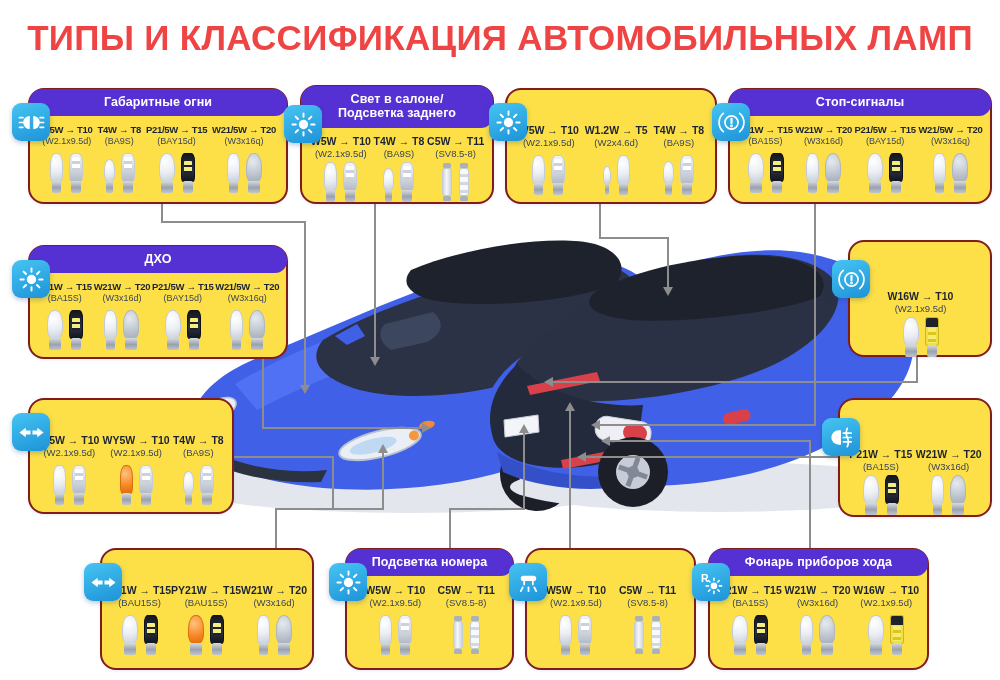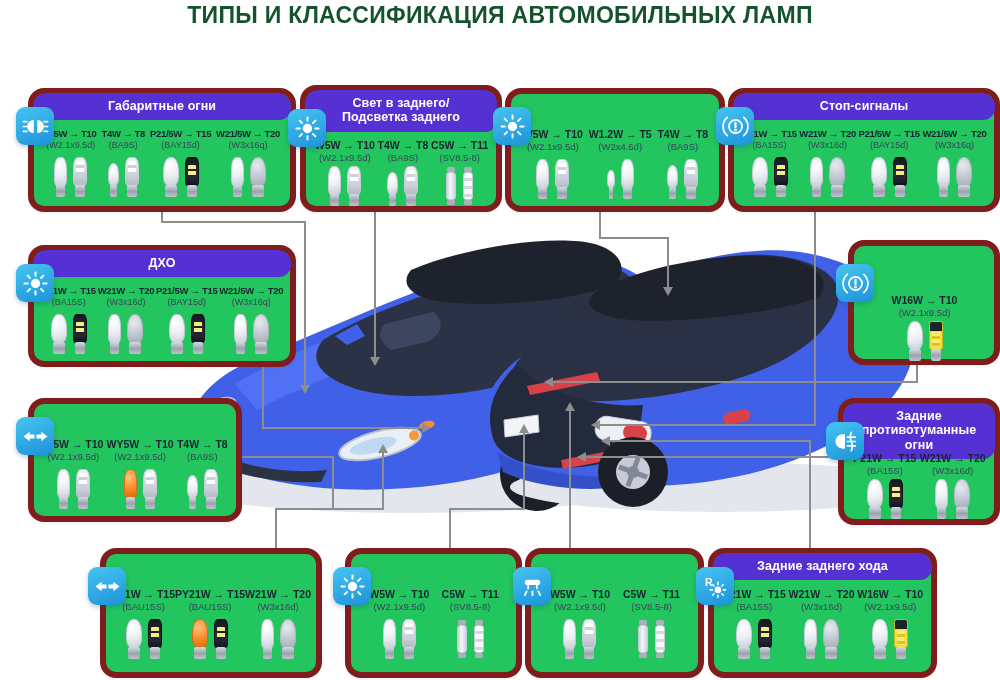--- a/index.html
+++ b/index.html
@@ -1,30 +1,30 @@
 <!DOCTYPE html>
 <html><head>
 <meta charset="utf-8">
 <style>
   html,body{margin:0;padding:0;background:#fff}
   .stage{position:relative;width:1000px;height:680px;background:#fff;overflow:hidden;
          font-family:"Liberation Sans",sans-serif}
-  .page-title{position:absolute;top:2px;left:0;right:0;margin:0;text-align:center;
-         font-size:23px;font-weight:800;color:#14532d;letter-spacing:.3px}
+  .page-title{position:absolute;top:18px;left:0;right:0;margin:0;text-align:center;
+         font-size:35px;font-weight:800;color:#ef4444;letter-spacing:.3px}
   
   .cars{position:absolute;left:175px;top:212px;width:745px;height:315px;z-index:0}
   
   .ln{position:absolute;background:#8D8D8D;z-index:2}
   .ar{position:absolute;width:0;height:0;z-index:2}
   .ar-d{border-left:5px solid transparent;border-right:5px solid transparent;border-top:9px solid #8D8D8D}
   .ar-u{border-left:5px solid transparent;border-right:5px solid transparent;border-bottom:9px solid #8D8D8D}
   .ar-l{border-top:5px solid transparent;border-bottom:5px solid transparent;border-right:9px solid #8D8D8D}
   .ar-r{border-top:5px solid transparent;border-bottom:5px solid transparent;border-left:9px solid #8D8D8D}
   
-  .card{position:absolute;background:#22c55e;border:6px solid #7f1d1d;border-radius:16px;z-index:3;
+  .card{position:absolute;background:#fde047;border:2px solid #7f1d1d;border-radius:16px;z-index:3;
         box-shadow:0 1px 3px rgba(70,40,160,.10)}
   .card-head{position:absolute;top:-1px;left:-1px;right:-1px;background:#5531D4;color:#fff;
         font-weight:700;font-size:12.5px;text-align:center;border-radius:14px 14px 12px 12px;
         padding:6px 4px 7px;line-height:1.14;letter-spacing:.1px}
   .card-icon{position:absolute;left:-18px;top:13px;width:38px;height:38px;border-radius:9px;
         background:linear-gradient(160deg,#46C4F2,#1D93D8);display:flex;align-items:center;
         justify-content:center;z-index:4;box-shadow:0 2px 5px rgba(20,60,120,.28)}
   .card.two .card-icon{top:18px}
   .card-icon svg{width:27px;height:27px}
   .lamps{position:absolute;left:6px;right:5px;top:34px;bottom:2px;display:flex;justify-content:space-evenly}
@@ -262,21 +262,21 @@
               </span>
               <span class="bb bb-ledgray">
                 <i></i>
                 <b></b>
               </span>
             </div>
           </div>
         </div>
       </div>
       <div class="card card--interior two">
-        <div class="card-head"><span>Свет в заднего/</span><br><span>Подсветка заднего</span></div>
+        <div class="card-head"><span>Свет в салоне/</span><br><span>Подсветка заднего</span></div>
         <span class="card-icon">
           <svg viewBox="0 0 28 28">
             <circle cx="14" cy="14" r="4.8" fill="#fff"></circle>
             <g stroke="#fff" stroke-width="2" stroke-linecap="round">
               <line x1="14" y1="2.5" x2="14" y2="6"></line>
               <line x1="14" y1="22" x2="14" y2="25.5"></line>
               <line x1="2.5" y1="14" x2="6" y2="14"></line>
               <line x1="22" y1="14" x2="25.5" y2="14"></line>
               <line x1="5.8" y1="5.8" x2="8.3" y2="8.3"></line>
               <line x1="19.7" y1="19.7" x2="22.2" y2="22.2"></line>
@@ -608,21 +608,20 @@
               </span>
               <span class="bb bb-ledsilver">
                 <i></i>
                 <b></b>
               </span>
             </div>
           </div>
         </div>
       </div>
       <div class="card card--rear-fog two">
-        <div class="card-head"><span>Задние</span><br><span>противотуманные огни</span></div>
         <span class="card-icon">
           <svg viewBox="0 0 28 28" fill="none" stroke="#fff" stroke-width="1.8" stroke-linecap="round">
             <path d="M11,6.5 A7.5,7.5 0 0 0 11,21.5 L13.5,21.5 L13.5,6.5 Z" fill="#fff" stroke="none"></path>
             <line x1="16" y1="9.5" x2="24" y2="9.5"></line>
             <line x1="16" y1="14" x2="24" y2="14"></line>
             <line x1="16" y1="18.5" x2="24" y2="18.5"></line>
             <path d="M20,4.5 Q17.8,9.2 20,14 Q22.2,18.8 20,23.5"></path>
           </svg>
         </span>
         <div class="lamps">
@@ -702,20 +701,21 @@
               </span>
               <span class="bb bb-ledgray">
                 <i></i>
                 <b></b>
               </span>
             </div>
           </div>
         </div>
       </div>
       <div class="card card--plate">
+        <div class="card-head"><span>Подсветка номера</span></div>
         <span class="card-icon">
           <svg viewBox="0 0 28 28">
             <circle cx="14" cy="14" r="4.8" fill="#fff"></circle>
             <g stroke="#fff" stroke-width="2" stroke-linecap="round">
               <line x1="14" y1="2.5" x2="14" y2="6"></line>
               <line x1="14" y1="22" x2="14" y2="25.5"></line>
               <line x1="2.5" y1="14" x2="6" y2="14"></line>
               <line x1="22" y1="14" x2="25.5" y2="14"></line>
               <line x1="5.8" y1="5.8" x2="8.3" y2="8.3"></line>
               <line x1="19.7" y1="19.7" x2="22.2" y2="22.2"></line>
@@ -787,21 +787,21 @@
                 <i></i>
               </span>
               <span class="bb bb-fest bb-festled">
                 <i></i>
               </span>
             </div>
           </div>
         </div>
       </div>
       <div class="card card--reverse">
-        <div class="card-head"><span>Задние заднего хода</span></div>
+        <div class="card-head"><span>Фонарь приборов хода</span></div>
         <span class="card-icon">
           <svg viewBox="0 0 28 28">
             <text x="3" y="13" font-family="Liberation Sans, sans-serif" font-size="11" font-weight="bold" fill="#fff">R</text>
             <circle cx="16.5" cy="17.5" r="3.4" fill="#fff"></circle>
             <g stroke="#fff" stroke-width="1.6" stroke-linecap="round">
               <line x1="16.5" y1="9.5" x2="16.5" y2="11.8"></line>
               <line x1="16.5" y1="23.2" x2="16.5" y2="25.5"></line>
               <line x1="8.5" y1="17.5" x2="10.8" y2="17.5"></line>
               <line x1="22.2" y1="17.5" x2="24.5" y2="17.5"></line>
               <line x1="10.9" y1="11.9" x2="12.5" y2="13.5"></line>

